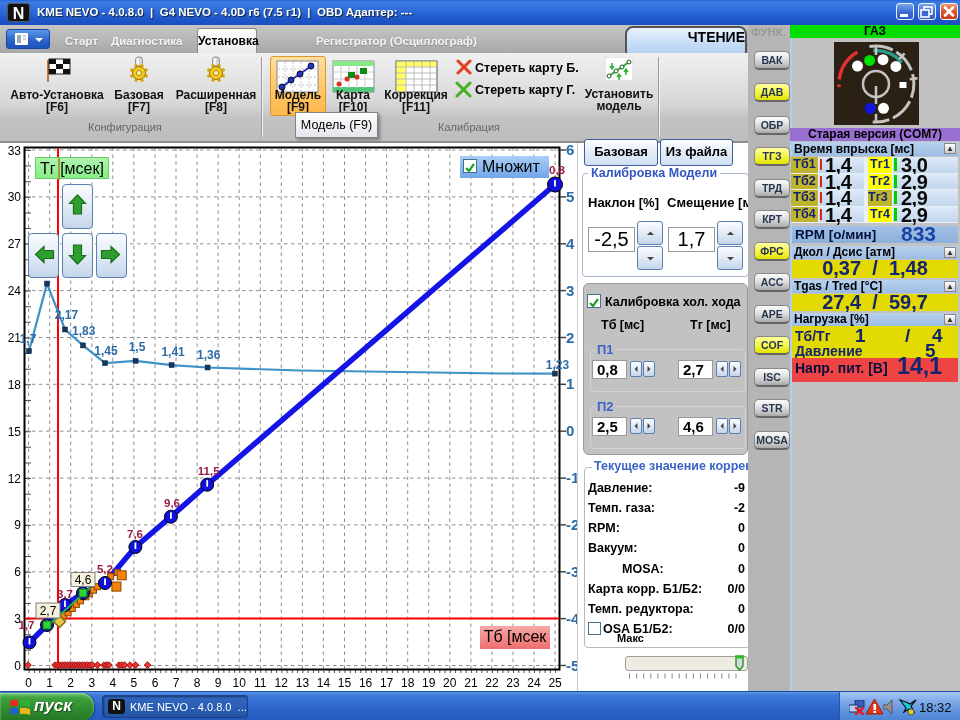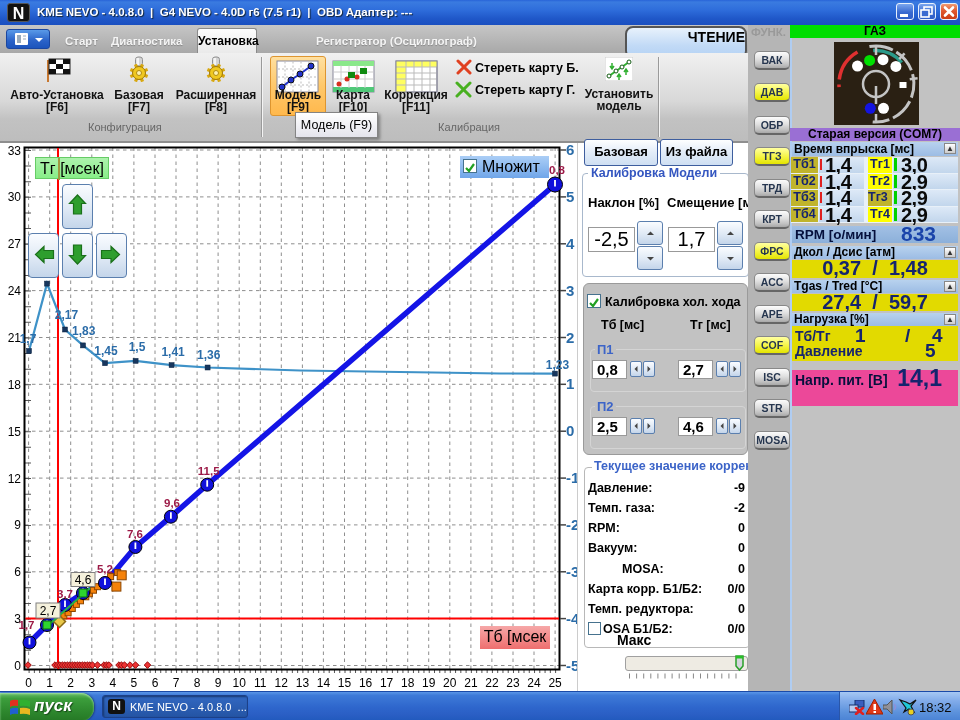--- a/index.html
+++ b/index.html
@@ -578,21 +578,21 @@
 <div class="crow" style="top:481px;"><span>Давление:</span><i>-9</i></div>
 <div class="crow" style="top:501px;"><span>Темп. газа:</span><i>-2</i></div>
 <div class="crow" style="top:521px;"><span>RPM:</span><i>0</i></div>
 <div class="crow" style="top:541px;"><span>Вакуум:</span><i>0</i></div>
 <div class="crow" style="top:562px;padding-left:34px;"><span>MOSA:</span><i>0</i></div>
 <div class="crow" style="top:582px;"><span>Карта корр. Б1/Б2:</span><i>0/0</i></div>
 <div class="crow" style="top:602px;"><span>Темп. редуктора:</span><i>0</i></div>
 <div class="crow" style="top:622px;"><span><span style="display:inline-block;width:13px;height:13px;background:#fff;border:1px solid #46728e;vertical-align:-2px;margin-right:2px;"></span>OSA Б1/Б2:</span><i>0/0</i></div>
 
 <div class="abs" style="left:578px;top:651px;width:174px;height:40px;background:#fff;"></div>
-<div class="abs b" style="left:586px;top:632px;font-size:14px;padding-left:31px;">Макс</div>
+<div class="abs b" style="left:586px;top:632px;font-size:11px;padding-left:31px;">Макс</div>
 <div class="abs" style="left:625px;top:656px;width:123px;height:15px;background:#eeebe3;border:1px solid #a0a0a0;border-radius:3px;"></div>
 <div class="abs" style="left:735px;top:655px;width:9px;height:17px;"><svg width="9" height="17">
         <path d="M1 1 H8 V11 L4.5 15 L1 11 Z" fill="#d4d4dc" stroke="#28a028" stroke-width="1.5"></path>
         <rect x="1" y="1" width="7" height="2.5" fill="#28c028"></rect>
       </svg></div>
 <svg class="abs" style="left:628px;top:673px;" width="115" height="6">
       <line x1="1" y1="3" x2="114" y2="3" stroke="#888" stroke-width="5" stroke-dasharray="1 6.1"></line>
     </svg>
 <div class="abs" id="sidebar">
  <div class="abs" style="left:3px;top:1px;color:#999;font-weight:bold;font-size:11.5px;">ФУНК.</div>
@@ -689,21 +689,21 @@
 <div class="rp yrow" style="top:294px;height:17px;font-size:20px;text-align:center;line-height:16px;">27,4&nbsp;&nbsp;/&nbsp;&nbsp;59,7</div>
 <div class="rp hdr" style="top:313px;">Нагрузка [%]<span class="hbtn">▲</span></div>
 <div class="rp yrow" style="top:326px;height:35px;">
  <span style="position:absolute;left:3px;top:2px;font-size:14px;">Тб/Тг</span>
  <span style="position:absolute;left:63px;top:-1px;font-size:19px;">1</span>
  <span style="position:absolute;left:113px;top:-1px;font-size:19px;">/</span>
  <span style="position:absolute;left:140px;top:-1px;font-size:19px;">4</span>
  <span style="position:absolute;left:3px;top:17px;font-size:14px;">Давление</span>
  <span style="position:absolute;left:133px;top:14px;font-size:19px;">5</span>
 </div>
-<div class="rp" style="top:370px;height:36px;background:#ec4899;">
+<div class="rp" style="top:358px;height:24px;background:#ef4444;">
       <span class="b" style="position:absolute;left:3px;top:2px;font-size:14px;color:#05103c;">Напр. пит. [В]</span>
       <span class="b" style="position:absolute;right:16px;top:-5px;font-size:23px;color:#15246e;">14,1</span>
     </div>
 
 <div class="abs" id="taskbar">
  <div class="abs" style="left:0;top:1px;width:94px;height:28px;background:linear-gradient(#68bc68 0%,#3c9e3c 20%,#2f8a2f 60%,#257825 100%);border-radius:0 13px 13px 0;box-shadow:inset 0 1px 2px #a0e0a0, 1px 0 2px rgba(0,0,0,.4);">
   <svg class="abs" style="left:9px;top:5px;" width="22" height="18" viewBox="0 0 22 18">
           <g>
             <path d="M1 3 Q4 1 9 2 L9 8 Q4 7 1 9 Z" fill="#e03020"></path>
             <path d="M11 2 Q16 1 21 3 L21 9 Q16 7 11 8 Z" fill="#30b030"></path>

